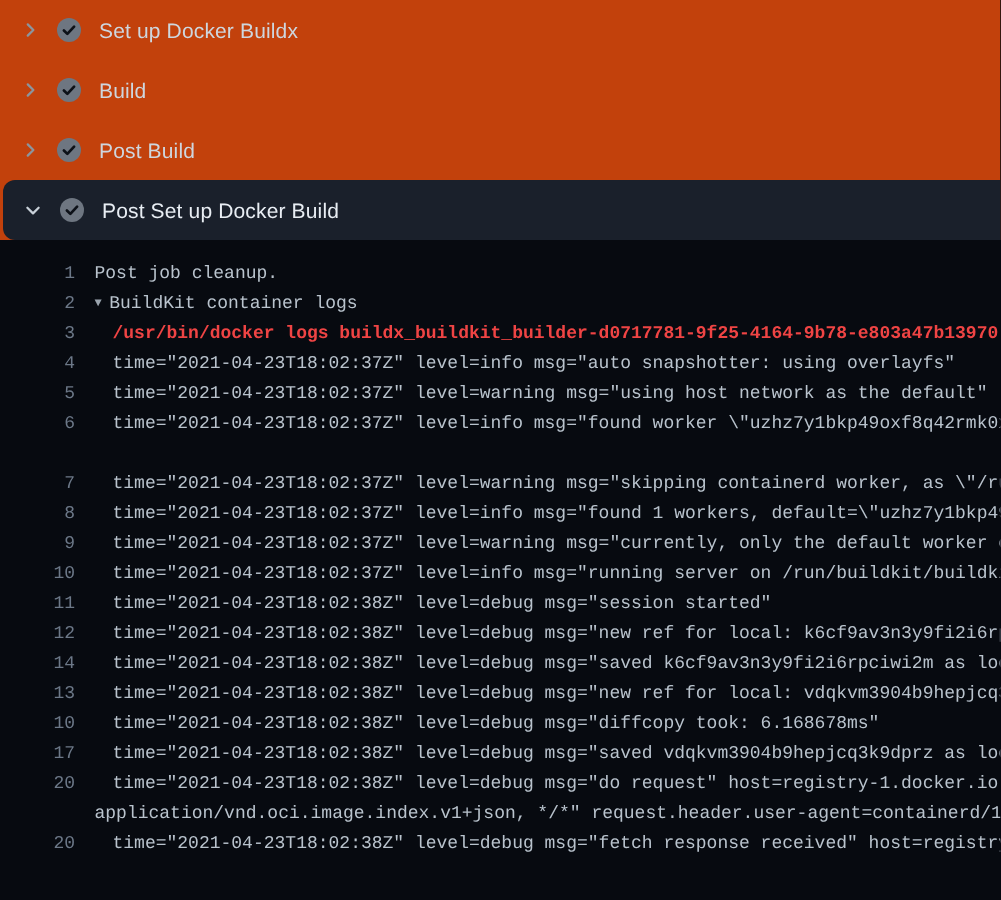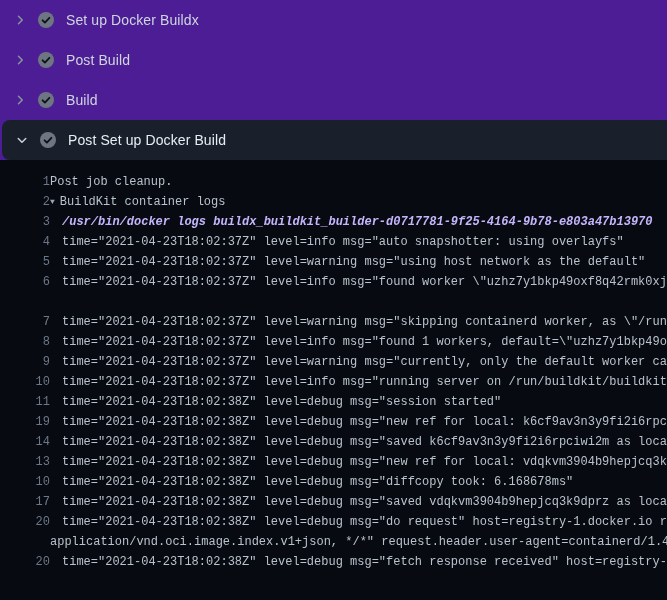--- a/index.html
+++ b/index.html
@@ -4,21 +4,21 @@
 <style>
   * { margin: 0; padding: 0; box-sizing: border-box; }
   html, body { width: 667px; height: 600px; overflow: hidden; }
   body {
     background: #070a10;
     font-family: "Liberation Sans", sans-serif;
   }
   .app { width: 667px; height: 600px; overflow: hidden; }
 
   
-  .steps { background: #4c1d95; }
+  .steps { background: #c2410c; }
   .step-row {
     height: 40px;
     display: flex;
     align-items: center;
     padding-left: 12px;
     cursor: pointer;
   }
   .step-row .chev-box {
     width: 16px;
     display: flex;
@@ -61,23 +61,23 @@
     font-size: 12px;
     white-space: pre;
     overflow: hidden;
   }
   .ln {
     flex: 0 0 50px;
     text-align: right;
     color: #6c7888;
     cursor: pointer;
   }
-  .tx { color: #b9c3cd; }
+  .tx { margin-left: 13px; color: #b9c3cd; }
   .tx.ind { padding-left: 12px; }
-  .tx.cmd { color: #c4b5fd; font-weight: bold; font-style: italic; }
+  .tx.cmd { color: #ef4444; font-weight: bold; }
   .caret {
     display: inline-block;
     font-size: 8px;
     color: #9aa4ae;
     margin-right: 5px;
     vertical-align: 1px;
   }
 </style>
 </head>
 <body>
@@ -103,35 +103,35 @@
           <svg width="12" height="12" viewBox="0 0 16 16">
             <path d="M6 3l5 5-5 5" stroke="#8b949e" stroke-width="2" fill="none" stroke-linecap="round" stroke-linejoin="round"></path>
           </svg>
         </span>
         <span class="status-box">
           <svg width="16" height="16" viewBox="0 0 16 16">
             <circle cx="8" cy="8" r="8" fill="#6e7681"></circle>
             <path d="M4.6 8.3l2.3 2.3 4.5-4.8" stroke="#0d1118" stroke-width="1.8" fill="none" stroke-linecap="round" stroke-linejoin="round"></path>
           </svg>
         </span>
-        <span class="step-label">Post Build</span>
+        <span class="step-label">Build</span>
       </div>
       <div class="step-row">
         <span class="chev-box">
           <svg width="12" height="12" viewBox="0 0 16 16">
             <path d="M6 3l5 5-5 5" stroke="#8b949e" stroke-width="2" fill="none" stroke-linecap="round" stroke-linejoin="round"></path>
           </svg>
         </span>
         <span class="status-box">
           <svg width="16" height="16" viewBox="0 0 16 16">
             <circle cx="8" cy="8" r="8" fill="#6e7681"></circle>
             <path d="M4.6 8.3l2.3 2.3 4.5-4.8" stroke="#0d1118" stroke-width="1.8" fill="none" stroke-linecap="round" stroke-linejoin="round"></path>
           </svg>
         </span>
-        <span class="step-label">Build</span>
+        <span class="step-label">Post Build</span>
       </div>
       <div class="step-row open">
         <span class="chev-box">
           <svg width="12" height="12" viewBox="0 0 16 16">
             <path d="M3 6l5 5 5-5" stroke="#c9d1d9" stroke-width="2" fill="none" stroke-linecap="round" stroke-linejoin="round"></path>
           </svg>
         </span>
         <span class="status-box">
           <svg width="16" height="16" viewBox="0 0 16 16">
             <circle cx="8" cy="8" r="8" fill="#6e7681"></circle>
@@ -147,21 +147,21 @@
       <div class="lrow"><span class="ln">3</span><span class="tx ind cmd">/usr/bin/docker logs buildx_buildkit_builder-d0717781-9f25-4164-9b78-e803a47b13970</span></div>
       <div class="lrow"><span class="ln">4</span><span class="tx ind">time="2021-04-23T18:02:37Z" level=info msg="auto snapshotter: using overlayfs"</span></div>
       <div class="lrow"><span class="ln">5</span><span class="tx ind">time="2021-04-23T18:02:37Z" level=warning msg="using host network as the default"</span></div>
       <div class="lrow"><span class="ln">6</span><span class="tx ind">time="2021-04-23T18:02:37Z" level=info msg="found worker \"uzhz7y1bkp49oxf8q42rmk0xj</span></div>
       <div class="lrow"><span class="ln"></span></div>
       <div class="lrow"><span class="ln">7</span><span class="tx ind">time="2021-04-23T18:02:37Z" level=warning msg="skipping containerd worker, as \"/run</span></div>
       <div class="lrow"><span class="ln">8</span><span class="tx ind">time="2021-04-23T18:02:37Z" level=info msg="found 1 workers, default=\"uzhz7y1bkp49o</span></div>
       <div class="lrow"><span class="ln">9</span><span class="tx ind">time="2021-04-23T18:02:37Z" level=warning msg="currently, only the default worker ca</span></div>
       <div class="lrow"><span class="ln">10</span><span class="tx ind">time="2021-04-23T18:02:37Z" level=info msg="running server on /run/buildkit/buildkit</span></div>
       <div class="lrow"><span class="ln">11</span><span class="tx ind">time="2021-04-23T18:02:38Z" level=debug msg="session started"</span></div>
-      <div class="lrow"><span class="ln">19</span><span class="tx ind">time="2021-04-23T18:02:38Z" level=debug msg="new ref for local: k6cf9av3n3y9fi2i6rpc</span></div>
+      <div class="lrow"><span class="ln">12</span><span class="tx ind">time="2021-04-23T18:02:38Z" level=debug msg="new ref for local: k6cf9av3n3y9fi2i6rpc</span></div>
       <div class="lrow"><span class="ln">14</span><span class="tx ind">time="2021-04-23T18:02:38Z" level=debug msg="saved k6cf9av3n3y9fi2i6rpciwi2m as loca</span></div>
       <div class="lrow"><span class="ln">13</span><span class="tx ind">time="2021-04-23T18:02:38Z" level=debug msg="new ref for local: vdqkvm3904b9hepjcq3k</span></div>
       <div class="lrow"><span class="ln">10</span><span class="tx ind">time="2021-04-23T18:02:38Z" level=debug msg="diffcopy took: 6.168678ms"</span></div>
       <div class="lrow"><span class="ln">17</span><span class="tx ind">time="2021-04-23T18:02:38Z" level=debug msg="saved vdqkvm3904b9hepjcq3k9dprz as loca</span></div>
       <div class="lrow"><span class="ln">20</span><span class="tx ind">time="2021-04-23T18:02:38Z" level=debug msg="do request" host=registry-1.docker.io r</span></div>
       <div class="lrow"><span class="ln"></span><span class="tx">application/vnd.oci.image.index.v1+json, */*" request.header.user-agent=containerd/1.4</span></div>
       <div class="lrow"><span class="ln">20</span><span class="tx ind">time="2021-04-23T18:02:38Z" level=debug msg="fetch response received" host=registry-</span></div>
     </div>
 </div>
 

